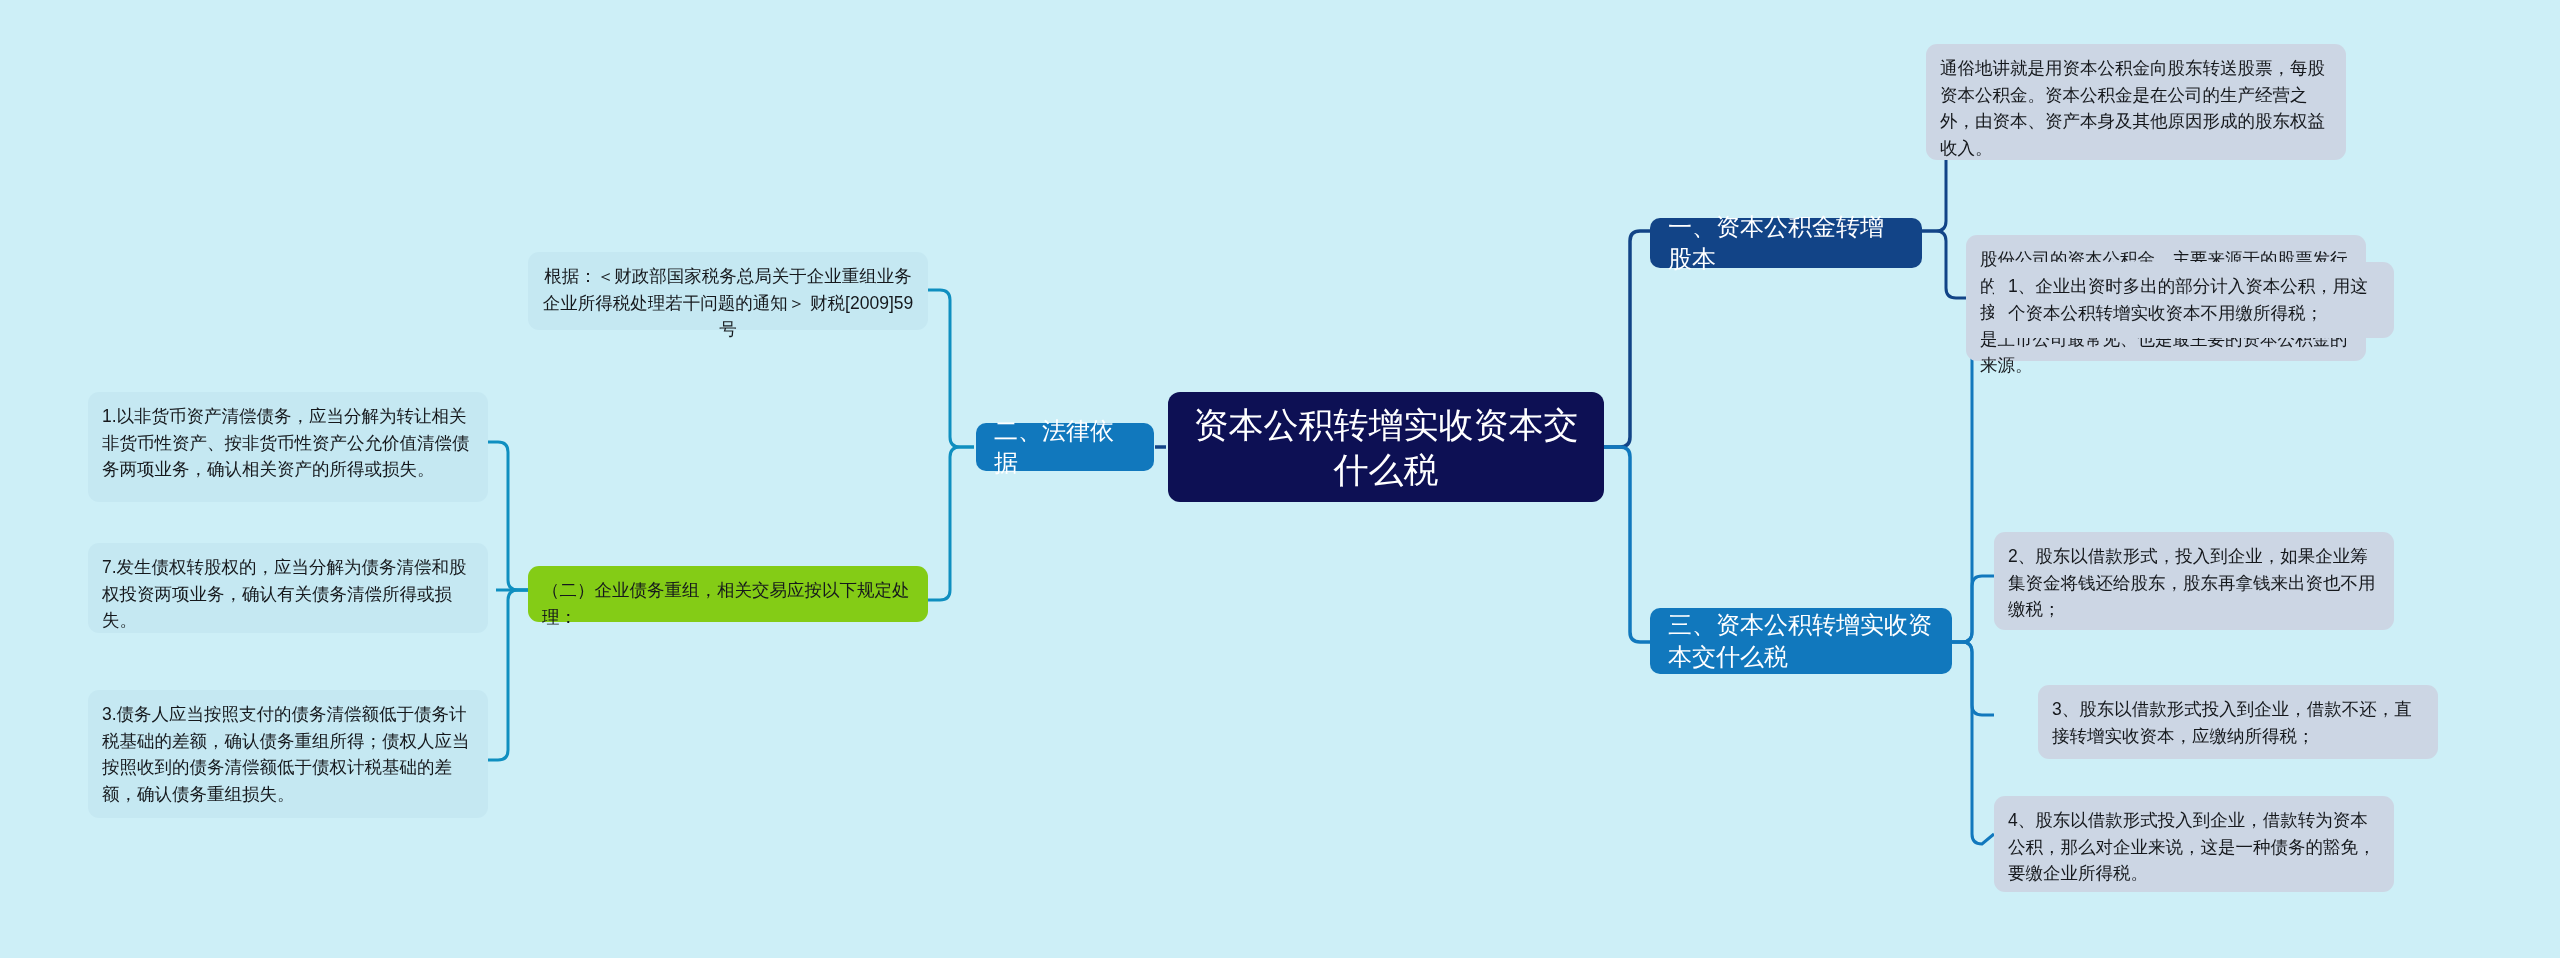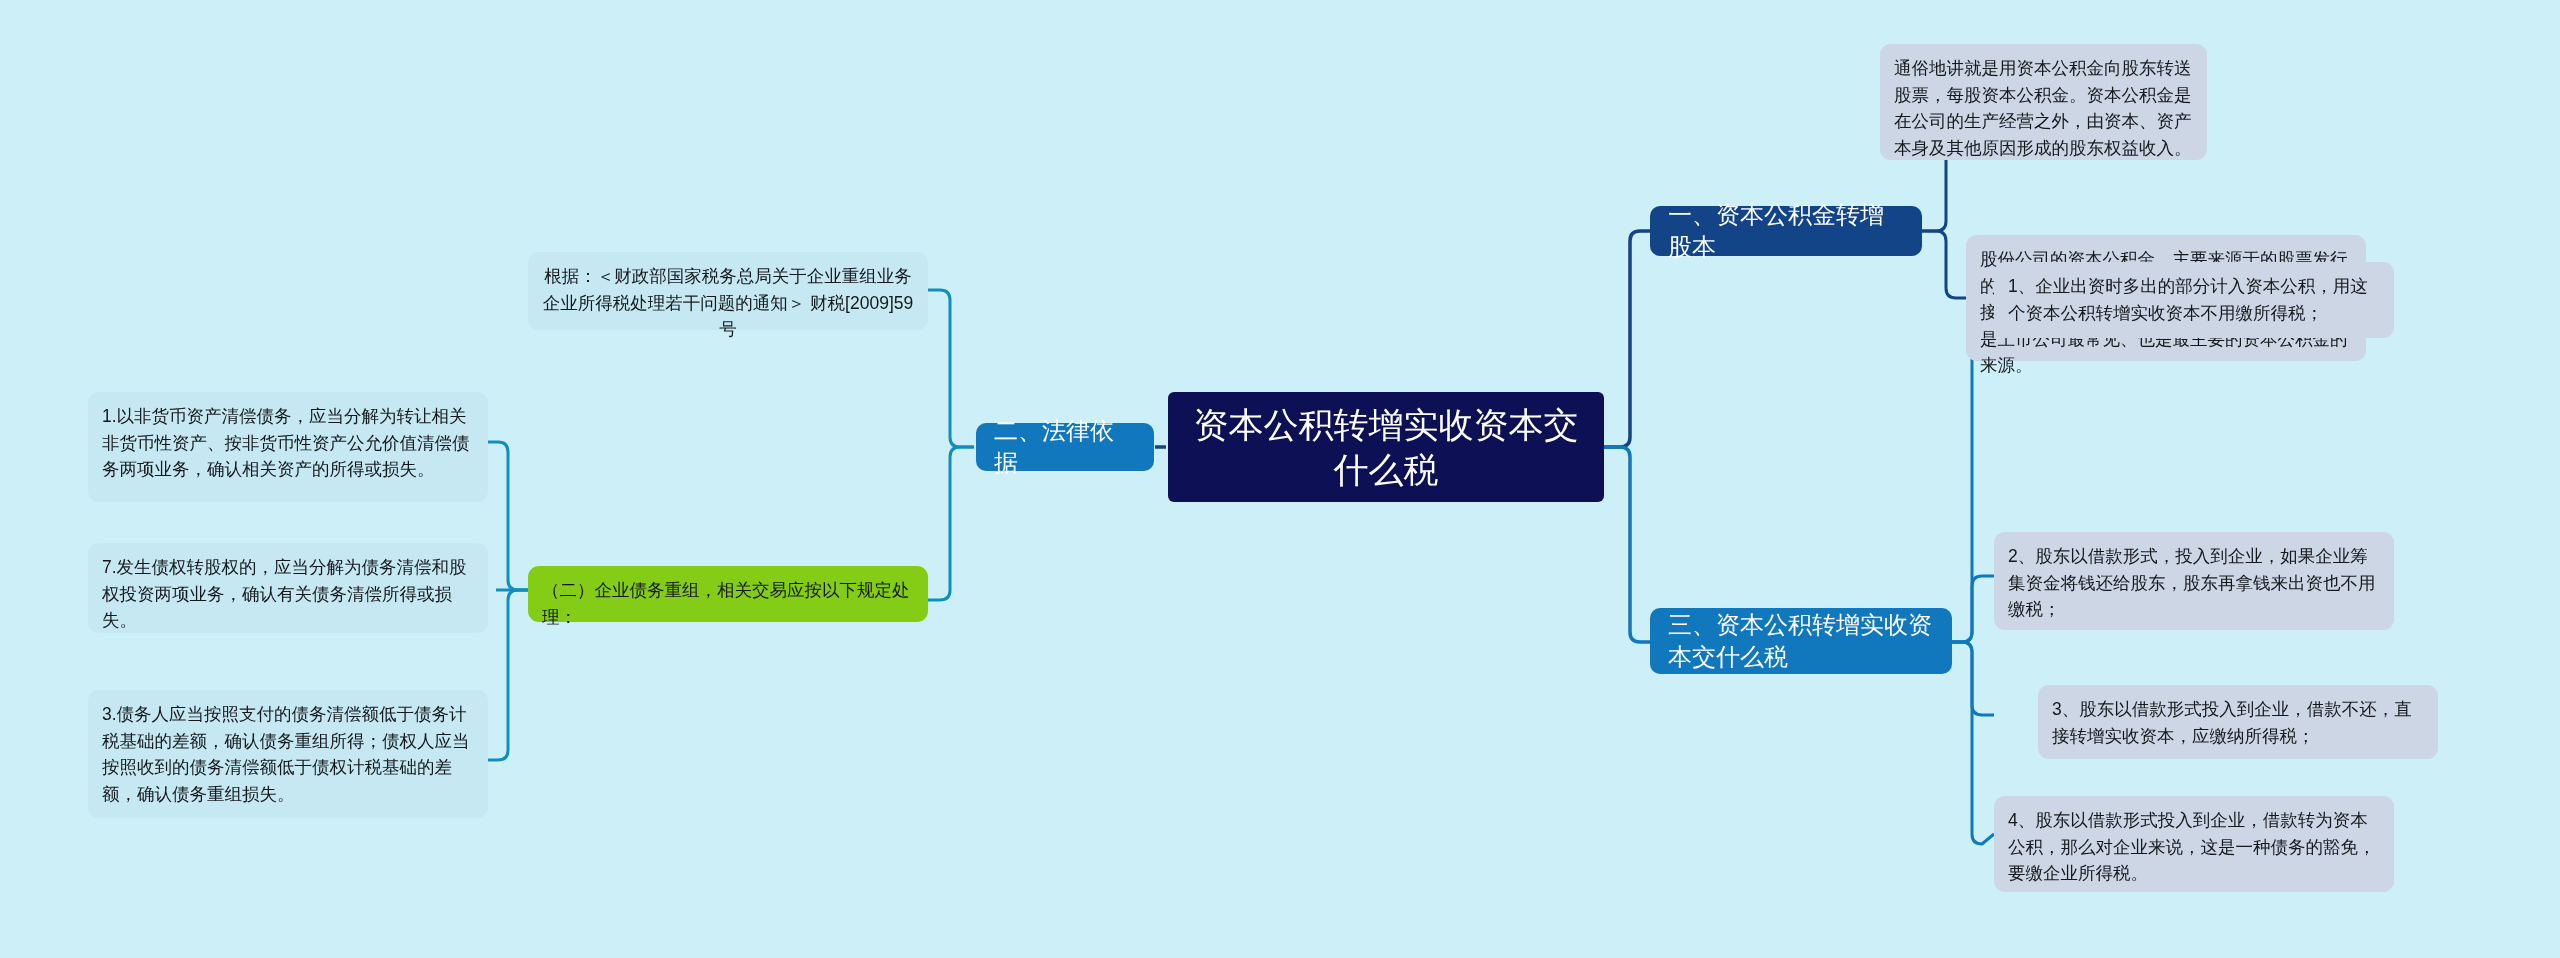--- a/index.html
+++ b/index.html
@@ -30,36 +30,37 @@
   }
   .node {
     position: absolute;
     box-sizing: border-box;
     display: flex;
     align-items: center;
   }
   
   .root {
     background: #0d1054;
-    border-radius: 6px;
+    border-radius: 12px;
     color: #ffffff;
     font-size: 35px;
     line-height: 1.3;
     justify-content: center;
     text-align: center;
     padding: 10px 18px;
   }
   
   .lvl1-dark {
     background: #124487;
     border-radius: 10px;
     color: #ffffff;
     font-size: 24px;
     line-height: 1.35;
     padding: 8px 18px;
+    margin-top: 12px;
   }
   
   .lvl1-blue {
     background: #1178bd;
     border-radius: 10px;
     color: #ffffff;
     font-size: 24px;
     line-height: 1.35;
     padding: 8px 18px;
   }
@@ -124,21 +125,21 @@
   </svg>
 
   <div class="node root" style="left:1168px; top:392px; width:436px; height:110px;">
     <span class="node-text">资本公积转增实收资本交什么税</span>
   </div>
 
   <div class="node lvl1-dark" style="left:1650px; top:206px; width:272px; height:50px;">
     <span class="node-text">一、资本公积金转增股本</span>
   </div>
 
-  <div class="node leaf steel" style="left:1880px; top:44px; width:327px; height:116px;">
+  <div class="node leaf steel" style="left:1926px; top:44px; width:420px; height:116px;">
     <span class="leaf-text">通俗地讲就是用资本公积金向股东转送股票，每股资本公积金。资本公积金是在公司的生产经营之外，由资本、资产本身及其他原因形成的股东权益收入。</span>
   </div>
 
   <div class="node leaf steel" style="left:1966px; top:235px; width:400px; height:126px;">
     <span class="leaf-text">股份公司的资本公积金，主要来源于的股票发行的溢价收入、接受的赠与、资产增值、因合并而接受其他公司资产净额等。其中，股票发行溢价是上市公司最常见、也是最主要的资本公积金的来源。</span>
   </div>
 
   <div class="node lvl1-blue" style="left:976px; top:423px; width:178px; height:48px;">
     <span class="node-text">二、法律依据</span>
   </div>

